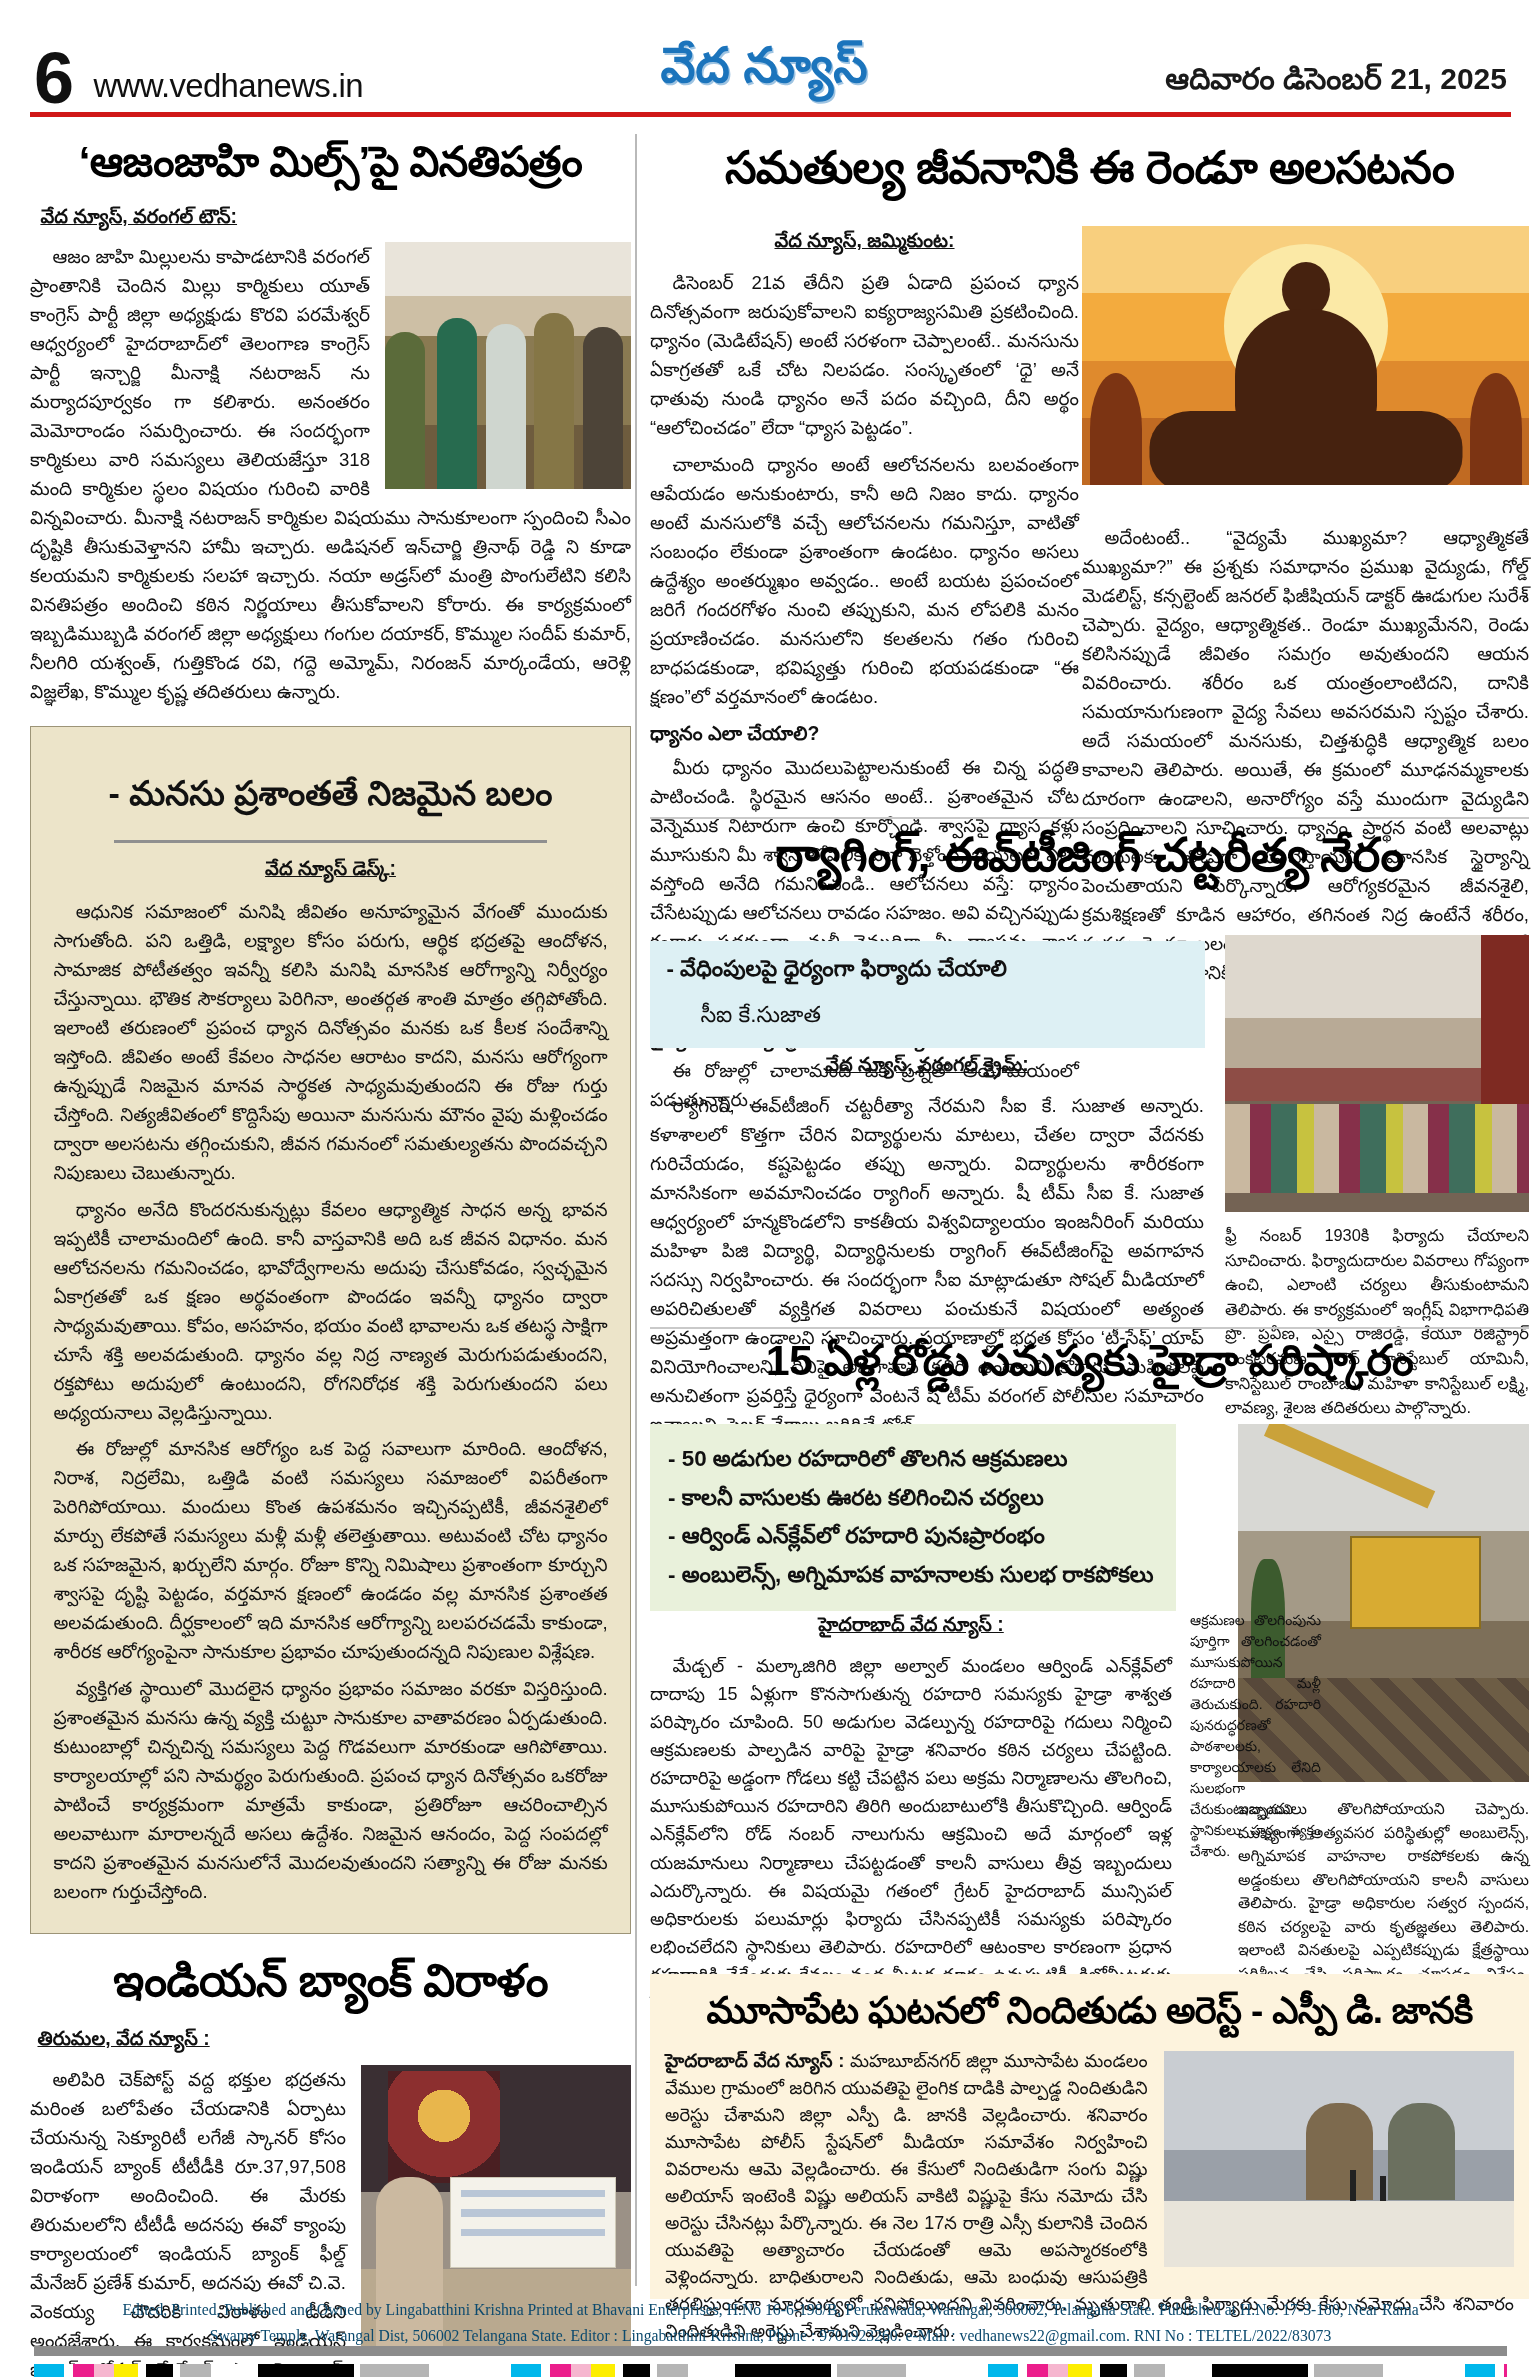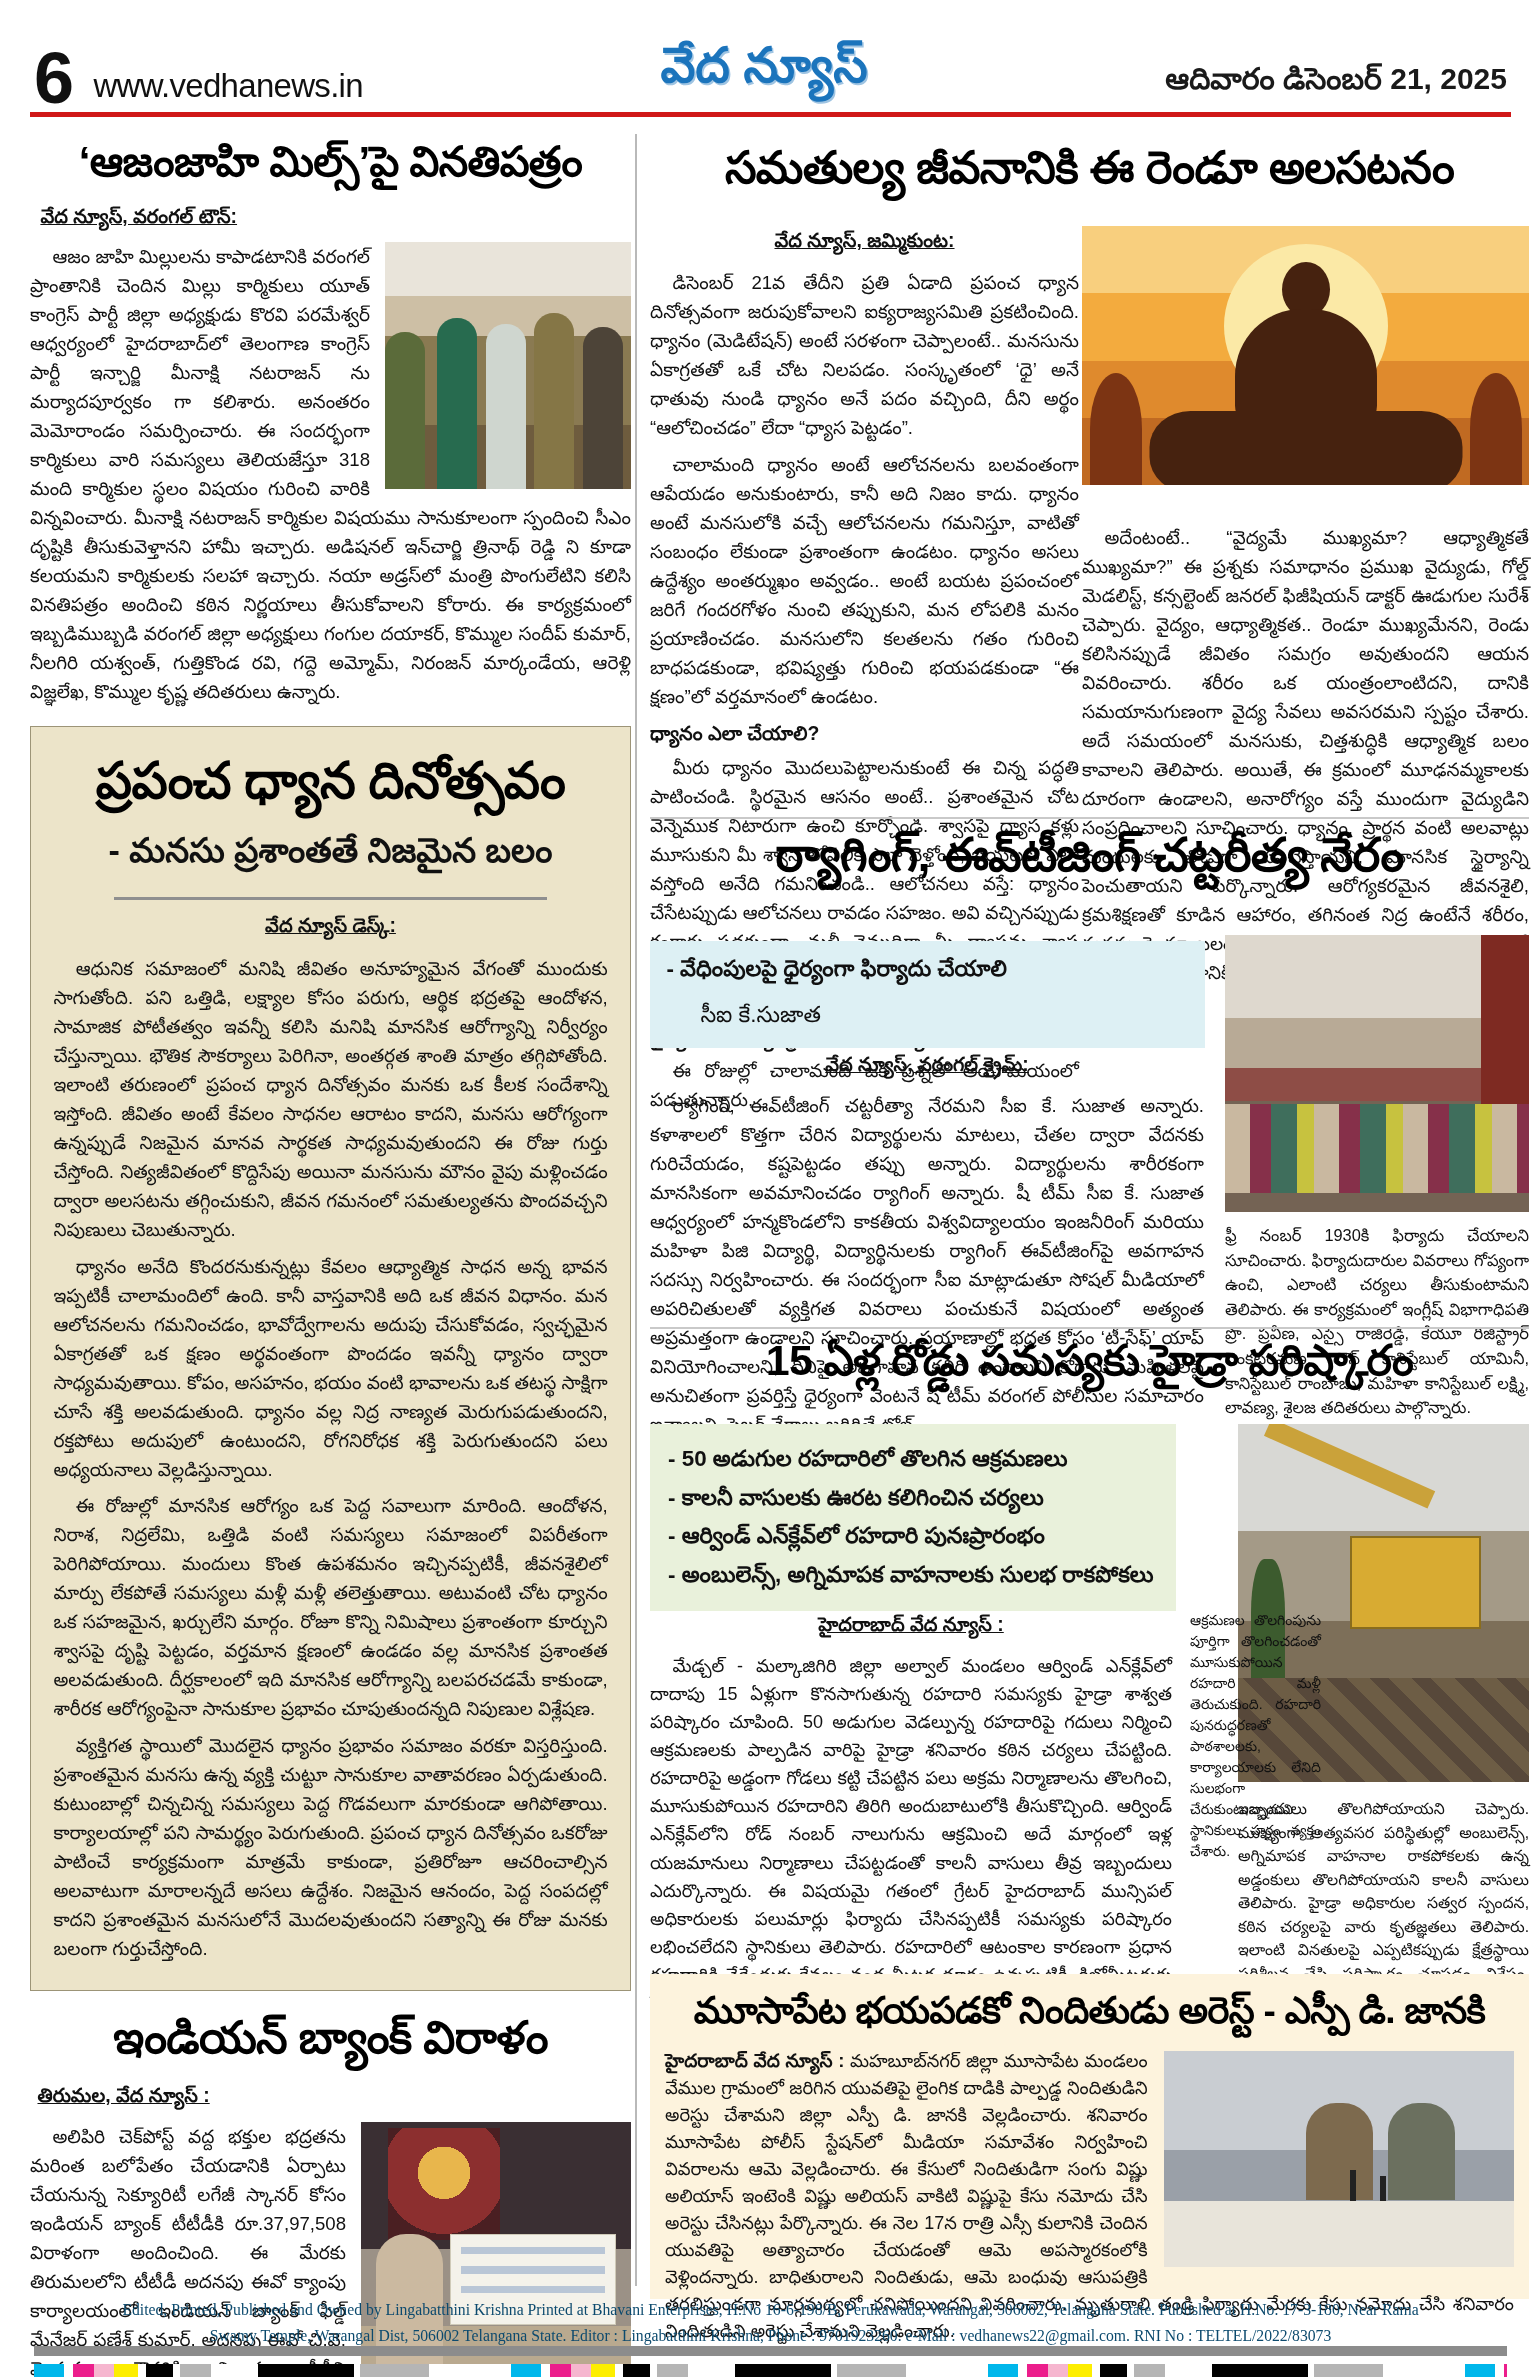--- a/index.html
+++ b/index.html
@@ -174,21 +174,20 @@
           <div class="fig f2"></div>
           <div class="fig f3"></div>
           <div class="fig f4"></div>
           <div class="fig f5"></div>
         </div>
         <p>ఆజం జాహి మిల్లులను కాపాడటానికి వరంగల్ ప్రాంతానికి చెందిన మిల్లు కార్మికులు యూత్ కాంగ్రెస్ పార్టీ జిల్లా అధ్యక్షుడు కొరవి పరమేశ్వర్ ఆధ్వర్యంలో హైదరాబాద్‌లో తెలంగాణ కాంగ్రెస్ పార్టీ ఇన్చార్జి మీనాక్షి నటరాజన్ ను మర్యాదపూర్వకం గా కలిశారు. అనంతరం మెమోరాండం సమర్పించారు. ఈ సందర్భంగా కార్మికులు వారి సమస్యలు తెలియజేస్తూ 318 మంది కార్మికుల స్థలం విషయం గురించి వారికి విన్నవించారు. మీనాక్షి నటరాజన్ కార్మికుల విషయము సానుకూలంగా స్పందించి సీఎం దృష్టికి తీసుకువెళ్తానని హామీ ఇచ్చారు. అడిషనల్ ఇన్‌చార్జి త్రినాథ్ రెడ్డి ని కూడా కలయమని కార్మికులకు సలహా ఇచ్చారు. నయా అడ్రస్‌లో మంత్రి పొంగులేటిని కలిసి వినతిపత్రం అందించి కఠిన నిర్ణయాలు తీసుకోవాలని కోరారు. ఈ కార్యక్రమంలో ఇబ్బడిముబ్బడి వరంగల్ జిల్లా అధ్యక్షులు గంగుల దయాకర్, కొమ్ముల సందీప్ కుమార్, నీలగిరి యశ్వంత్, గుత్తికొండ రవి, గద్దె అమ్మోమ్, నిరంజన్ మార్కండేయ, ఆరెళ్లి విజ్ఞలేఖ, కొమ్ముల కృష్ణ తదితరులు ఉన్నారు.</p>
       </div>
     </div>
 
     <div class="box-meditation">
-      <h2 class="hl">ప్రపంచ ధ్యాన దినోత్సవం</h2>
       <div class="sub">- మనసు ప్రశాంతతే నిజమైన బలం</div>
       <div class="rule"></div>
       <span class="byline"><u>వేద న్యూస్ డెస్క్:</u></span>
       <div class="body-txt">
         <p>ఆధునిక సమాజంలో మనిషి జీవితం అనూహ్యమైన వేగంతో ముందుకు సాగుతోంది. పని ఒత్తిడి, లక్ష్యాల కోసం పరుగు, ఆర్థిక భద్రతపై ఆందోళన, సామాజిక పోటీతత్వం ఇవన్నీ కలిసి మనిషి మానసిక ఆరోగ్యాన్ని నిర్వీర్యం చేస్తున్నాయి. భౌతిక సౌకర్యాలు పెరిగినా, అంతర్గత శాంతి మాత్రం తగ్గిపోతోంది. ఇలాంటి తరుణంలో ప్రపంచ ధ్యాన దినోత్సవం మనకు ఒక కీలక సందేశాన్ని ఇస్తోంది. జీవితం అంటే కేవలం సాధనల ఆరాటం కాదని, మనసు ఆరోగ్యంగా ఉన్నప్పుడే నిజమైన మానవ సార్థకత సాధ్యమవుతుందని ఈ రోజు గుర్తు చేస్తోంది. నిత్యజీవితంలో కొద్దిసేపు అయినా మనసును మౌనం వైపు మళ్లించడం ద్వారా అలసటను తగ్గించుకుని, జీవన గమనంలో సమతుల్యతను పొందవచ్చని నిపుణులు చెబుతున్నారు.</p>
         <p>ధ్యానం అనేది కొందరనుకున్నట్లు కేవలం ఆధ్యాత్మిక సాధన అన్న భావన ఇప్పటికీ చాలామందిలో ఉంది. కానీ వాస్తవానికి అది ఒక జీవన విధానం. మన ఆలోచనలను గమనించడం, భావోద్వేగాలను అదుపు చేసుకోవడం, స్వచ్ఛమైన ఏకాగ్రతతో ఒక క్షణం అర్థవంతంగా పొందడం ఇవన్నీ ధ్యానం ద్వారా సాధ్యమవుతాయి. కోపం, అసహనం, భయం వంటి భావాలను ఒక తటస్థ సాక్షిగా చూసే శక్తి అలవడుతుంది. ధ్యానం వల్ల నిద్ర నాణ్యత మెరుగుపడుతుందని, రక్తపోటు అదుపులో ఉంటుందని, రోగనిరోధక శక్తి పెరుగుతుందని పలు అధ్యయనాలు వెల్లడిస్తున్నాయి.</p>
         <p>ఈ రోజుల్లో మానసిక ఆరోగ్యం ఒక పెద్ద సవాలుగా మారింది. ఆందోళన, నిరాశ, నిద్రలేమి, ఒత్తిడి వంటి సమస్యలు సమాజంలో విపరీతంగా పెరిగిపోయాయి. మందులు కొంత ఉపశమనం ఇచ్చినప్పటికీ, జీవనశైలిలో మార్పు లేకపోతే సమస్యలు మళ్లీ మళ్లీ తలెత్తుతాయి. అటువంటి చోట ధ్యానం ఒక సహజమైన, ఖర్చులేని మార్గం. రోజూ కొన్ని నిమిషాలు ప్రశాంతంగా కూర్చుని శ్వాసపై దృష్టి పెట్టడం, వర్తమాన క్షణంలో ఉండడం వల్ల మానసిక ప్రశాంతత అలవడుతుంది. దీర్ఘకాలంలో ఇది మానసిక ఆరోగ్యాన్ని బలపరచడమే కాకుండా, శారీరక ఆరోగ్యంపైనా సానుకూల ప్రభావం చూపుతుందన్నది నిపుణుల విశ్లేషణ.</p>
         <p>వ్యక్తిగత స్థాయిలో మొదలైన ధ్యానం ప్రభావం సమాజం వరకూ విస్తరిస్తుంది. ప్రశాంతమైన మనసు ఉన్న వ్యక్తి చుట్టూ సానుకూల వాతావరణం ఏర్పడుతుంది. కుటుంబాల్లో చిన్నచిన్న సమస్యలు పెద్ద గొడవలుగా మారకుండా ఆగిపోతాయి. కార్యాలయాల్లో పని సామర్థ్యం పెరుగుతుంది. ప్రపంచ ధ్యాన దినోత్సవం ఒకరోజు పాటించే కార్యక్రమంగా మాత్రమే కాకుండా, ప్రతిరోజూ ఆచరించాల్సిన అలవాటుగా మారాలన్నదే అసలు ఉద్దేశం. నిజమైన ఆనందం, పెద్ద సంపదల్లో కాదని ప్రశాంతమైన మనసులోనే మొదలవుతుందని సత్యాన్ని ఈ రోజు మనకు బలంగా గుర్తుచేస్తోంది.</p>
       </div>
     </div>
@@ -274,21 +273,21 @@
       </div>
       <div class="byline hydra-byline"><u>హైదరాబాద్ వేద న్యూస్ :</u></div>
       <div class="hydra-cap">ఆక్రమణల తొలగింపును పూర్తిగా తొలగించడంతో మూసుకుపోయిన రహదారి మళ్లీ తెరుచుకుంది. రహదారి పునరుద్ధరణతో పాఠశాలలకు, కార్యాలయాలకు లేనిది సులభంగా చేరుకుంటున్నామని స్థానికులు హర్షం వ్యక్తం చేశారు.</div>
       <div class="hydra-body body-txt">
         <p>మేడ్చల్ - మల్కాజిగిరి జిల్లా అల్వాల్ మండలం ఆర్విండ్ ఎన్‌క్లేవ్‌లో దాదాపు 15 ఏళ్లుగా కొనసాగుతున్న రహదారి సమస్యకు హైడ్రా శాశ్వత పరిష్కారం చూపింది. 50 అడుగుల వెడల్పున్న రహదారిపై గదులు నిర్మించి ఆక్రమణలకు పాల్పడిన వారిపై హైడ్రా శనివారం కఠిన చర్యలు చేపట్టింది. రహదారిపై అడ్డంగా గోడలు కట్టి చేపట్టిన పలు అక్రమ నిర్మాణాలను తొలగించి, మూసుకుపోయిన రహదారిని తిరిగి అందుబాటులోకి తీసుకొచ్చింది. ఆర్విండ్ ఎన్‌క్లేవ్‌లోని రోడ్ నంబర్ నాలుగును ఆక్రమించి అదే మార్గంలో ఇళ్ల యజమానులు నిర్మాణాలు చేపట్టడంతో కాలనీ వాసులు తీవ్ర ఇబ్బందులు ఎదుర్కొన్నారు. ఈ విషయమై గతంలో గ్రేటర్ హైదరాబాద్ మున్సిపల్ అధికారులకు పలుమార్లు ఫిర్యాదు చేసినప్పటికీ సమస్యకు పరిష్కారం లభించలేదని స్థానికులు తెలిపారు. రహదారిలో ఆటంకాల కారణంగా ప్రధాన రహదారికి చేరేందుకు కేవలం వంద మీటర్ల దూరం ఉన్నప్పటికీ, కిలోమీటరుకు పైగా తిరిగి వెళ్లాల్సి వస్తోందని వారు వాపోయారు. ఈ నేపథ్యంలో కాలనీ వాసులు హైడ్రా ప్రజావాణిలో ఫిర్యాదు చేయగా, దీనిని క్షేత్రస్థాయిలో పరిశీలించిన అధికారులు సమస్య తీవ్రతను గుర్తించారు. హైడ్రా కమిషనర్ ఏవీ రంగనాథ్ ఆదేశాల మేరకు శనివారం</p>
       </div>
       <div class="hydra-under">ఇబ్బందులు తొలగిపోయాయని చెప్పారు. ముఖ్యంగా అత్యవసర పరిస్థితుల్లో అంబులెన్స్, అగ్నిమాపక వాహనాల రాకపోకలకు ఉన్న అడ్డంకులు తొలగిపోయాయని కాలనీ వాసులు తెలిపారు. హైడ్రా అధికారుల సత్వర స్పందన, కఠిన చర్యలపై వారు కృతజ్ఞతలు తెలిపారు. ఇలాంటి వినతులపై ఎప్పటికప్పుడు క్షేత్రస్థాయి పరిశీలన చేసి పరిష్కారం చూపడం విశేషం. నగరంలో ఇతర ప్రాంతాల్లోని ఆక్రమణలపైనా ఇదే తరహా చర్యలు చేపట్టాలని, నిబంధనల మేరకు నడుచుకోవాలని అధికారులు హెచ్చరించారు. హైడ్రా చర్యలను ఆయా ప్రాంత ప్రజలు అభినందిస్తూ హర్షం వ్యక్తం చేస్తున్నారు.</div>
     </div>
 
     <div class="art-abs art-musapet">
-      <h1 class="hl">మూసాపేట భయపడకో నిందితుడు అరెస్ట్ - ఎస్పీ డి. జానకి</h1>
+      <h1 class="hl">మూసాపేట ఘటనలో నిందితుడు అరెస్ట్ - ఎస్పీ డి. జానకి</h1>
       <div class="mus-body">
         <div class="photo-musapet">
           <div class="officer"></div>
           <div class="officer o2"></div>
           <div class="mic"></div>
           <div class="mic m2"></div>
           <div class="desk"></div>
         </div>
         <p style="margin:0;"><b>హైదరాబాద్ వేద న్యూస్ : </b><span>మహబూబ్‌నగర్ జిల్లా మూసాపేట మండలం వేముల గ్రామంలో జరిగిన యువతిపై లైంగిక దాడికి పాల్పడ్డ నిందితుడిని అరెస్టు చేశామని జిల్లా ఎస్పీ డి. జానకి వెల్లడించారు. శనివారం మూసాపేట పోలీస్ స్టేషన్‌లో మీడియా సమావేశం నిర్వహించి వివరాలను ఆమె వెల్లడించారు. ఈ కేసులో నిందితుడిగా సంగు విష్ణు అలియాస్ ఇంటెంకి విష్ణు అలియస్ వాకిటి విష్ణుపై కేసు నమోదు చేసి అరెస్టు చేసినట్లు పేర్కొన్నారు. ఈ నెల 17న రాత్రి ఎస్సీ కులానికి చెందిన యువతిపై అత్యాచారం చేయడంతో ఆమె అపస్మారకంలోకి వెళ్లిందన్నారు. బాధితురాలని నిందితుడు, ఆమె బంధువు ఆసుపత్రికి తరలిస్తుండగా మార్గమధ్యలో చనిపోయిందని వివరించారు. మృతురాలి తండ్రి ఫిర్యాదు మేరకు కేసు నమోదు చేసి శనివారం నిందితుడిని అరెస్టు చేశామని వెల్లడించారు.</span></p>
       </div>

